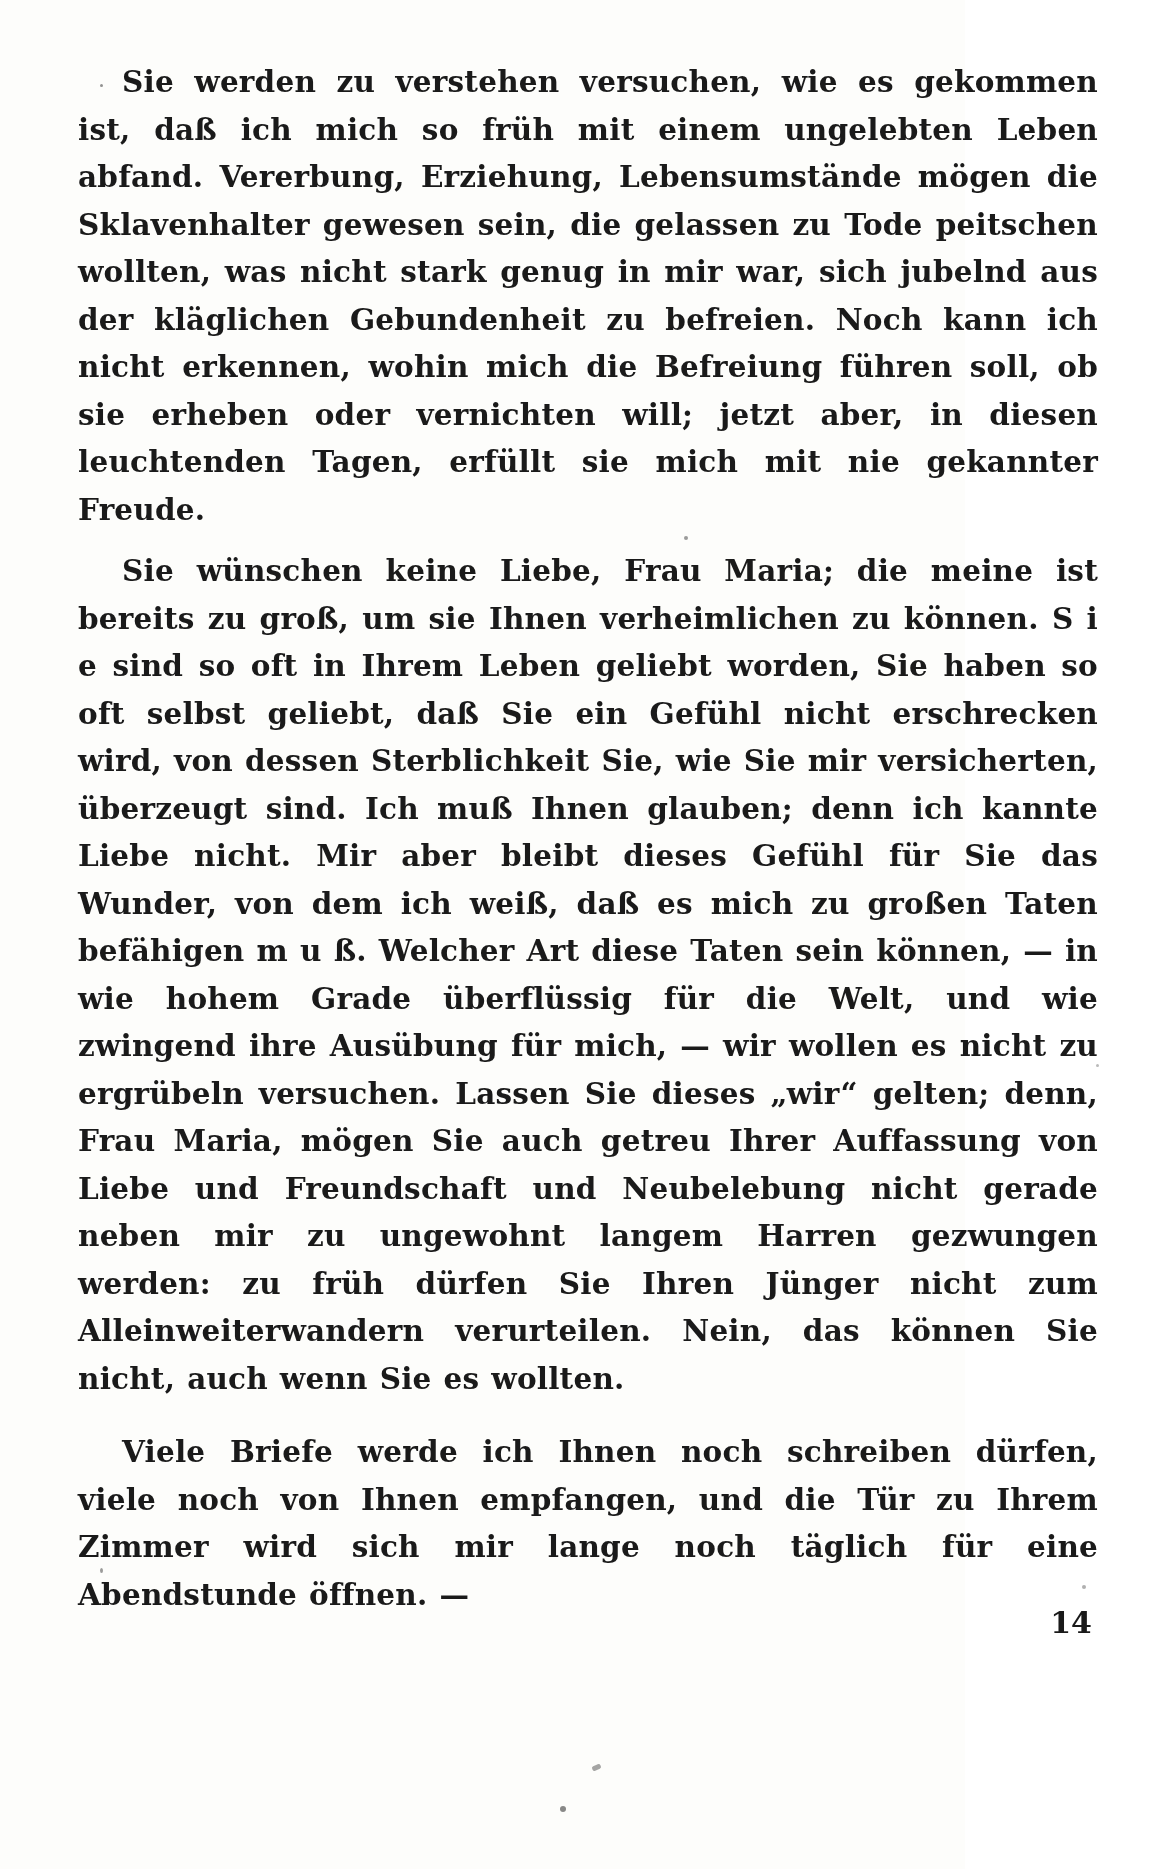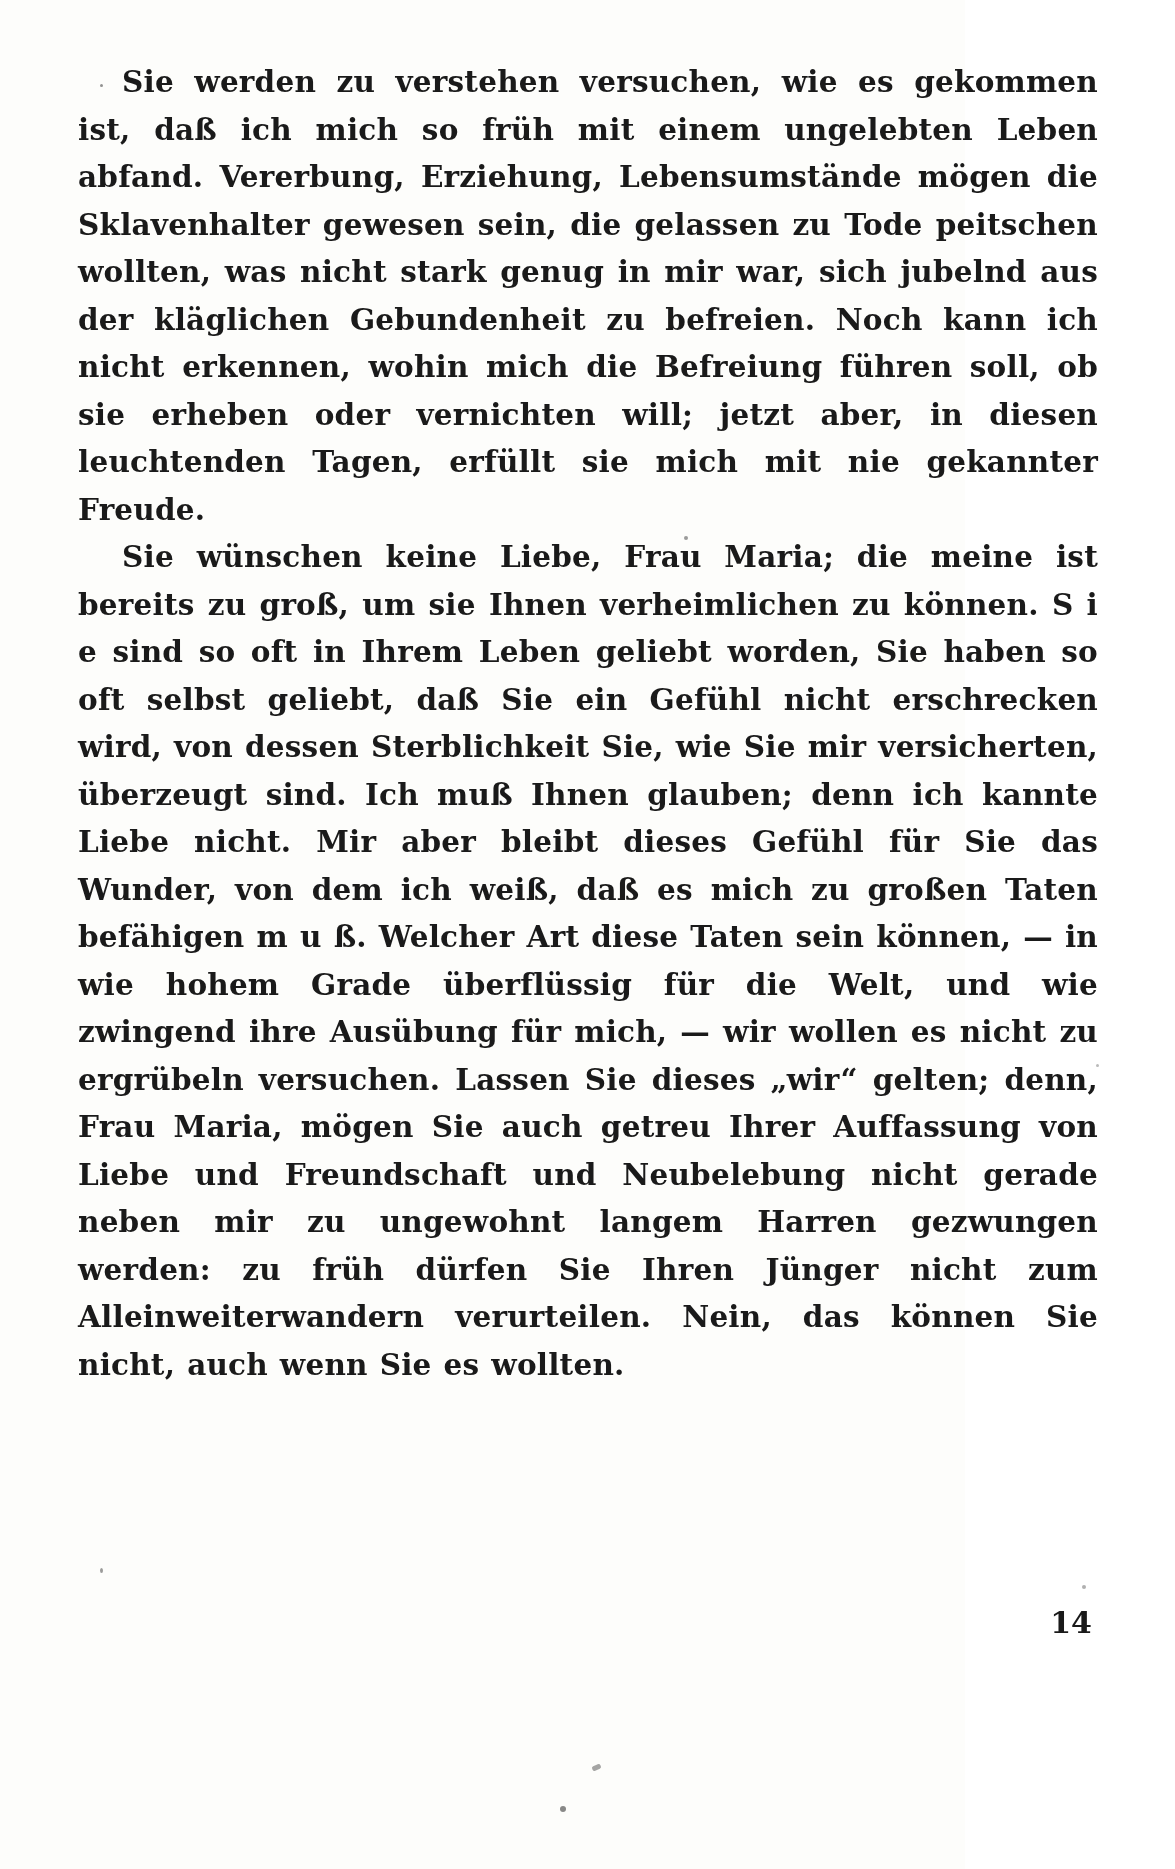--- a/index.html
+++ b/index.html
@@ -47,20 +47,21 @@
     font-weight: 600;
     font-family: "DejaVu Serif", "Liberation Serif", serif;
   }
   p.para:first-line {
     
   }
   p.para.indented {
     text-indent: 44px;
   }
   p.gap {
+    margin-top: 14px;
   }
   p.gap-big {
     margin-top: 26px;
   }
   .folio {
     position: absolute;
     right: 6px;
     bottom: 118px;
     font-size: 30px;
     color: #1a1a1a;
@@ -81,20 +82,21 @@
   .s7 { left: 1096px; top: 1064px;width: 3px; height: 3px; opacity: .35; }
 </style>
 </head>
 <body>
 
 <div class="page">
   <div class="page-inner">
     <div class="textblock">
       <p class="para indented">Sie werden zu verstehen versuchen, wie es gekommen ist, daß ich mich so früh mit einem ungelebten Leben abfand. Vererbung, Erziehung, Lebensumstände mögen die Sklavenhalter gewesen sein, die gelassen zu Tode peitschen wollten, was nicht stark genug in mir war, sich jubelnd aus der kläglichen Gebundenheit zu befreien.  Noch kann ich nicht erkennen, wohin mich die Befreiung führen soll, ob sie erheben oder vernichten will; jetzt aber, in diesen leuchtenden Tagen, erfüllt sie mich mit nie gekannter Freude.</p>
       <p class="para indented gap">Sie wünschen keine Liebe, Frau Maria; die meine ist bereits zu groß, um sie Ihnen verheimlichen zu können.  S i e sind so oft in Ihrem Leben geliebt worden, Sie haben so oft selbst geliebt, daß Sie ein Gefühl nicht erschrecken wird, von dessen Sterblichkeit Sie, wie Sie mir versicherten, überzeugt sind. Ich muß Ihnen glauben; denn ich kannte Liebe nicht.  Mir aber bleibt dieses Gefühl für Sie das Wunder, von dem ich weiß, daß es mich zu großen Taten befähigen m u ß.  Welcher Art diese Taten sein können, — in wie hohem Grade überflüssig für die Welt, und wie zwingend ihre Ausübung für mich, — wir wollen es nicht zu ergrübeln versuchen. Lassen Sie dieses „wir“ gelten; denn, Frau Maria, mögen Sie auch getreu Ihrer Auffassung von Liebe und Freundschaft und Neubelebung nicht gerade neben mir zu ungewohnt langem Harren gezwungen werden: zu früh dürfen Sie Ihren Jünger nicht zum Alleinweiterwandern verurteilen.  Nein, das können Sie nicht, auch wenn Sie es wollten.</p>
+      <p class="para indented gap-big">Viele Briefe werde ich Ihnen noch schreiben dürfen, viele noch von Ihnen empfangen, und die Tür zu Ihrem Zimmer wird sich mir lange noch täglich für eine Abendstunde öffnen. —</p>
     </div>
     <div class="folio">14</div>
   </div>
 
   <span class="speck s1"></span>
   <span class="speck s2"></span>
   <span class="speck s3"></span>
   <span class="speck s4"></span>
   <span class="speck s5"></span>
   <span class="speck s6"></span>

